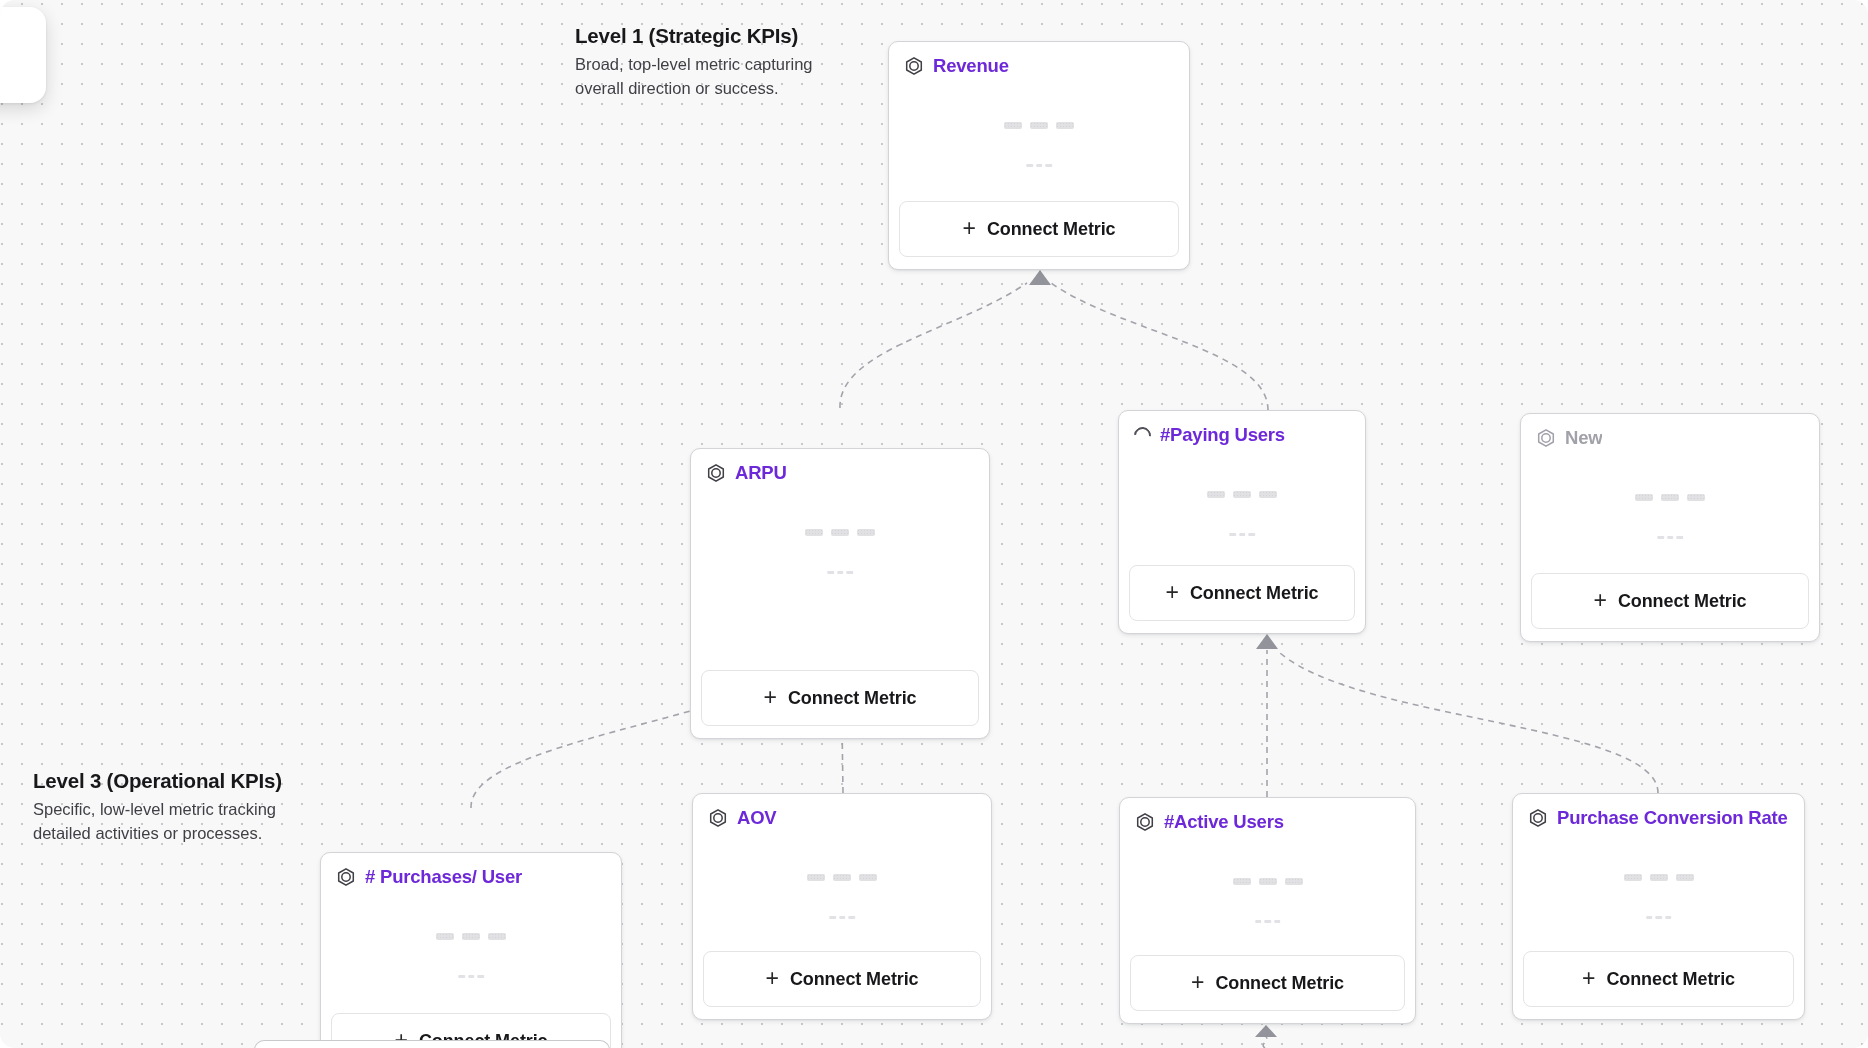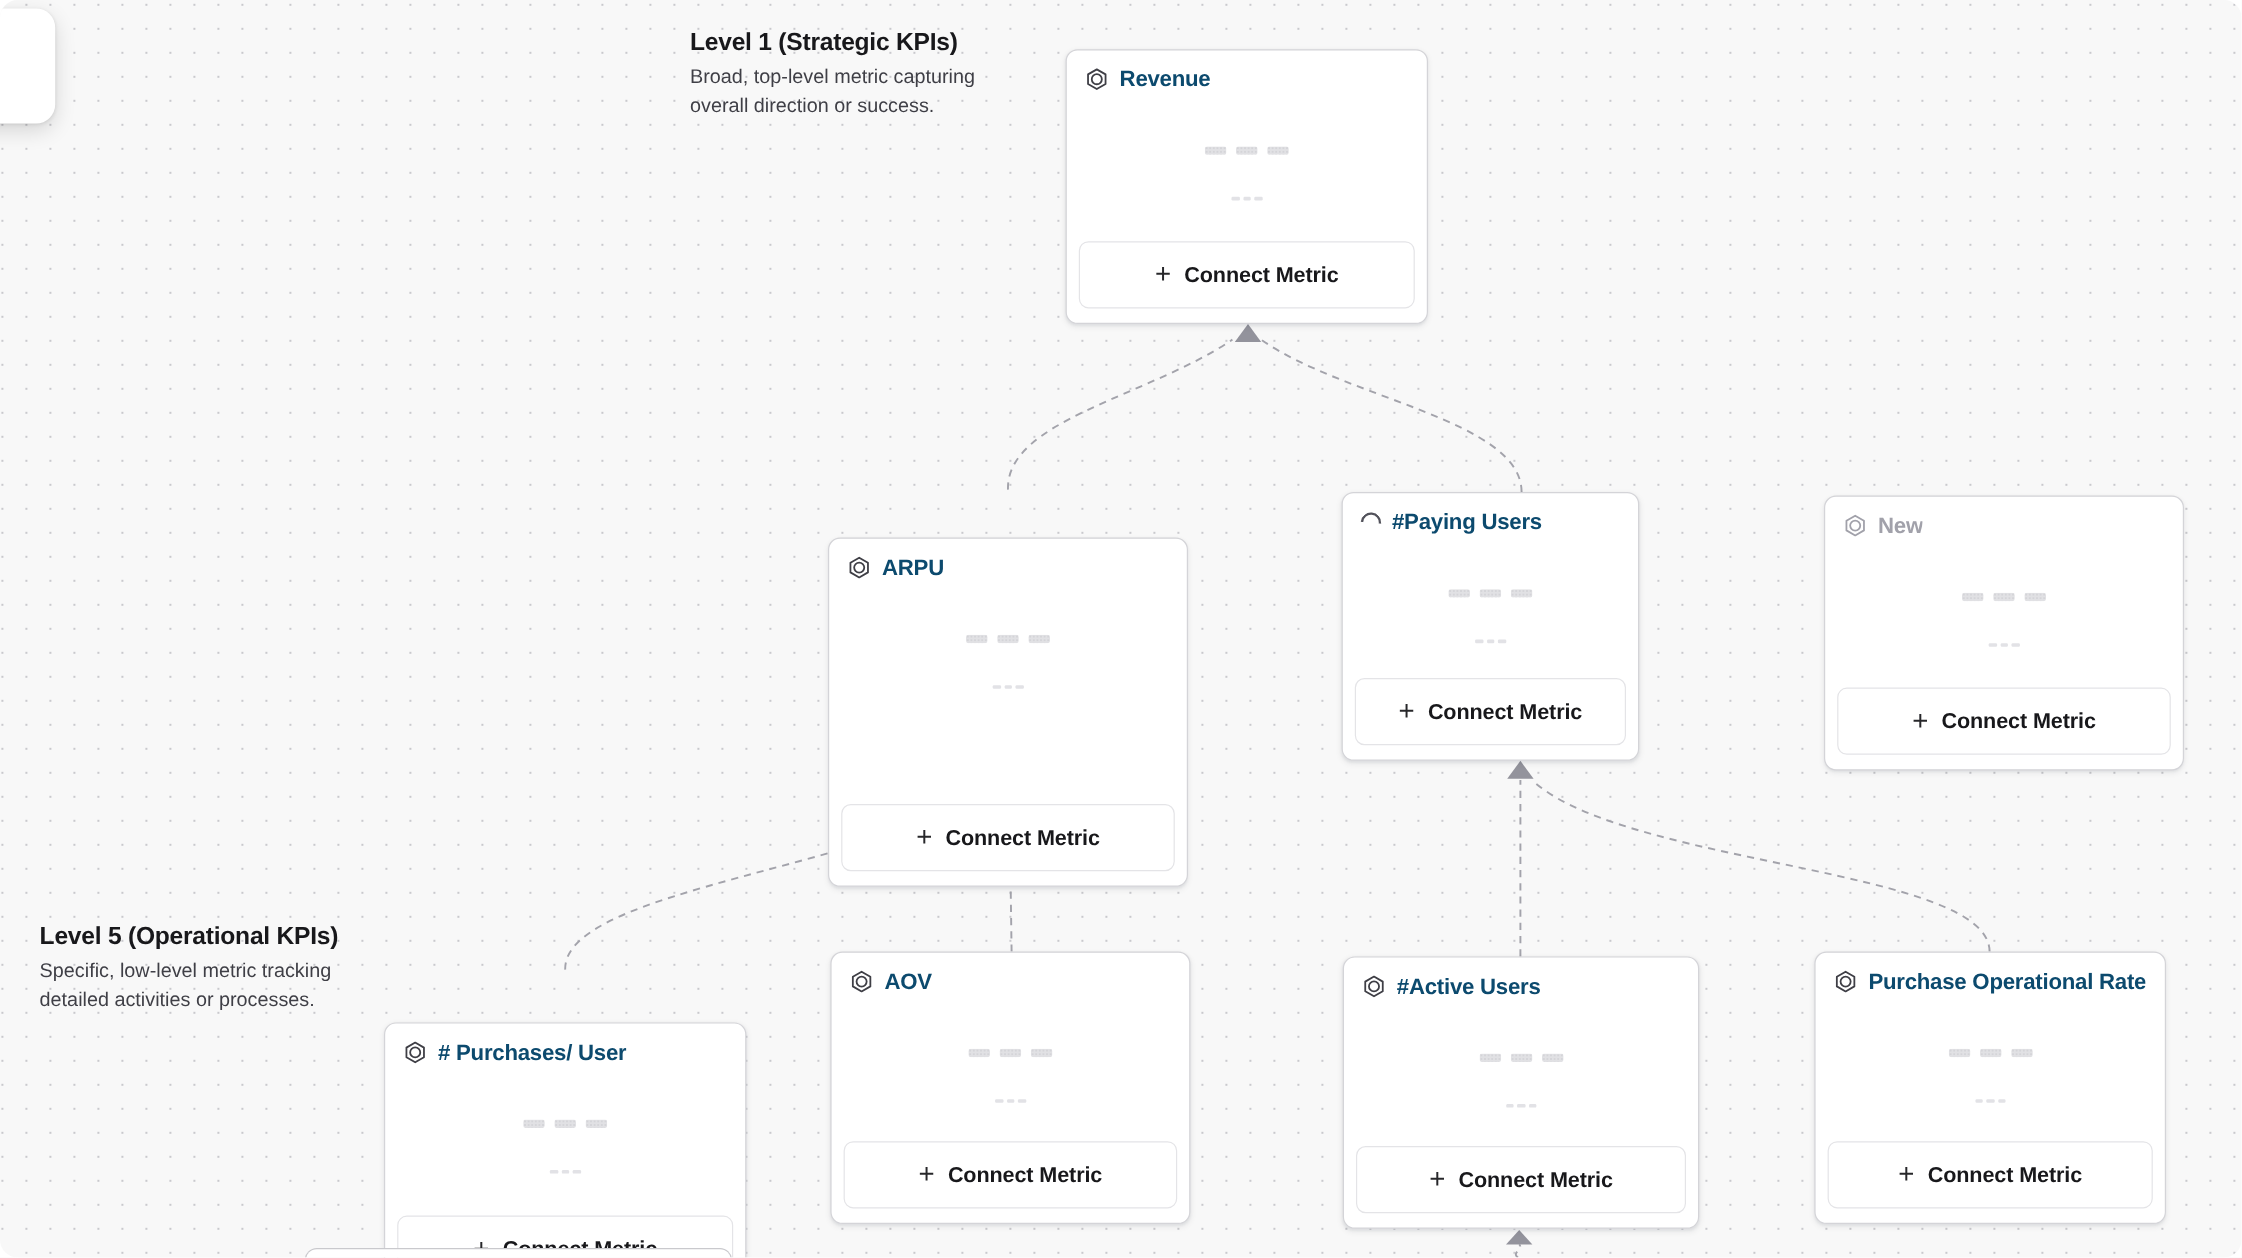--- a/index.html
+++ b/index.html
@@ -40,21 +40,21 @@
   .card {
     position:absolute; background:#fff;
     border:1px solid #d4d4d8; border-radius:10px;
     box-shadow: 0 1px 2px rgba(16,24,40,.05), 0 2px 5px rgba(16,24,40,.07);
   }
   .card-head {
     position:absolute; left:15px; top:13px; right:12px;
     display:flex; align-items:center; gap:9px;
   }
   .card-title {
-    font-size:18.5px; font-weight:700; color:#0c4a6e; letter-spacing:-0.2px;
+    font-size:18.5px; font-weight:700; color:#6d28d9; letter-spacing:-0.2px;
     white-space:nowrap; overflow:hidden;
   }
   .card.placeholder .card-title { color:#a1a1aa; }
   .hex-icon { width:20px; height:20px; flex:0 0 auto; display:block; }
   .hex-icon svg { display:block; }
   .spinner-icon {
     width:17px; height:17px; flex:0 0 auto; border-radius:50%;
     border:2px solid #52525b;
     border-bottom-color:transparent; border-left-color:transparent;
     transform:rotate(-40deg);
@@ -116,21 +116,21 @@
 
   <div class="float-panel">
     
   </div>
 
   <div class="level-header lh1">
     <h2>Level 1 (Strategic KPIs)</h2>
     <p>Broad, top-level metric capturing overall direction or success.</p>
   </div>
   <div class="level-header lh3">
-    <h2>Level 5 (Operational KPIs)</h2>
+    <h2>Level 3 (Operational KPIs)</h2>
     <p>Specific, low-level metric tracking detailed activities or processes.</p>
   </div>
 
   <div class="card" style="left:888px;top:41px;width:302px;height:229px;">
     <div class="card-head">
       <span class="hex-icon">
         <svg width="20" height="20" viewBox="0 0 20 20">
             <g stroke="#3f3f46" stroke-width="1.5" fill="none" stroke-linejoin="round">
               <path d="M10 1.8 L17.3 6 V14 L10 18.2 L2.7 14 V6 Z"></path>
               <circle cx="10" cy="10" r="4.2"></circle>
@@ -319,21 +319,21 @@
   <div class="card" style="left:1512px;top:793px;width:293px;height:227px;">
     <div class="card-head">
       <span class="hex-icon">
         <svg width="20" height="20" viewBox="0 0 20 20">
             <g stroke="#3f3f46" stroke-width="1.5" fill="none" stroke-linejoin="round">
               <path d="M10 1.8 L17.3 6 V14 L10 18.2 L2.7 14 V6 Z"></path>
               <circle cx="10" cy="10" r="4.2"></circle>
             </g>
           </svg>
       </span>
-      <span class="card-title">Purchase Operational Rate</span>
+      <span class="card-title">Purchase Conversion Rate</span>
     </div>
     <div class="sk-row1">
         <i></i>
         <i></i>
         <i></i>
       </div>
     <div class="sk-row2">
         <i></i>
         <i></i>
         <i></i>

